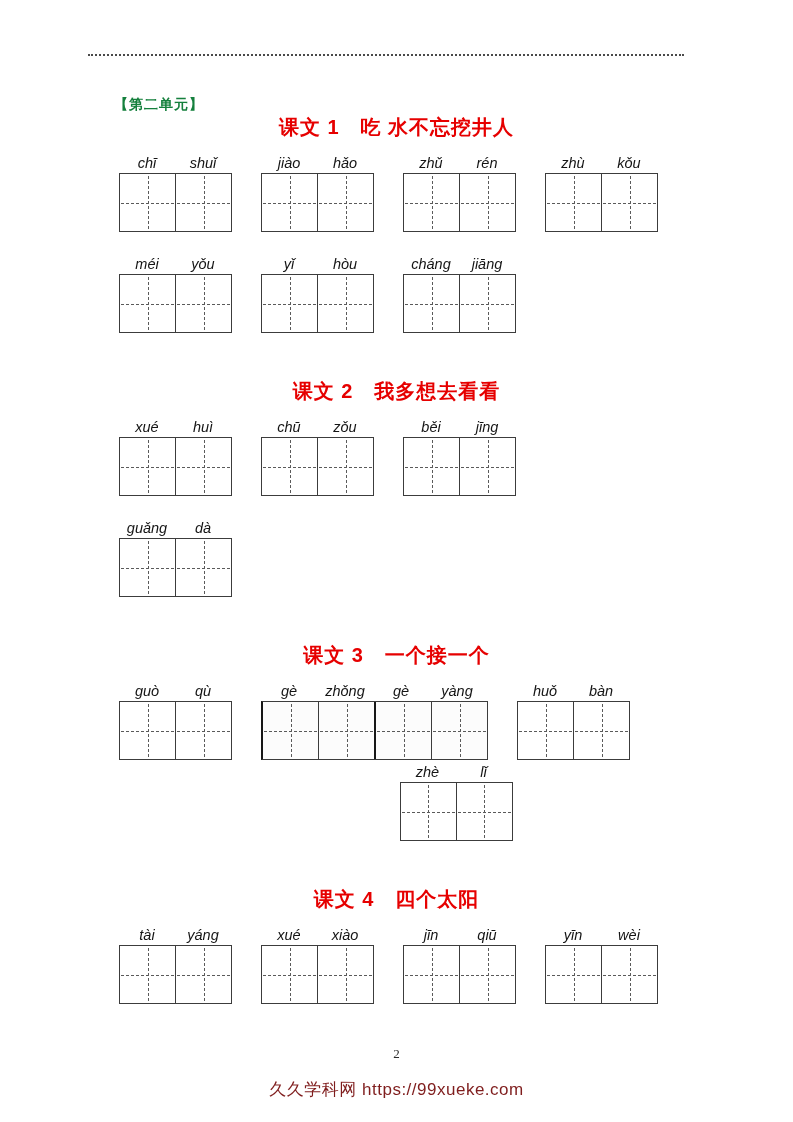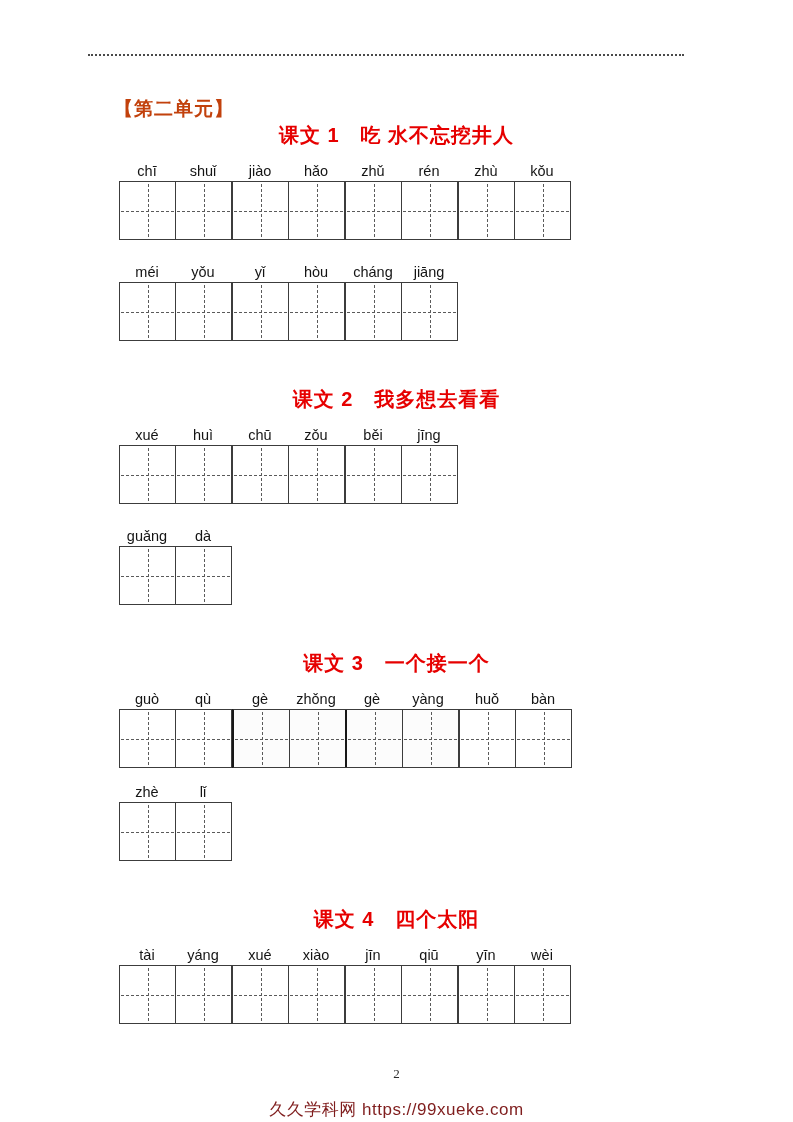--- a/index.html
+++ b/index.html
@@ -8,34 +8,34 @@
     font-family:"Liberation Sans","DejaVu Sans",sans-serif;
     color:#1a1a1a;position:relative;overflow:hidden;
   }
   .page{width:793px;height:1122px;box-sizing:border-box;padding-top:54px;}
   .dotted-rule{
     margin-left:88px;width:596px;height:0;
     border-top:2px dotted #4a4a4a;
   }
   .unit-title{
     margin:40px 0 0 114px;
-    font-size:19px;font-weight:bold;color:#c2410c;
+    font-size:14px;font-weight:bold;color:#15803d;
     letter-spacing:1px;
   }
   .section-title{
     margin-top:45px;
     text-align:center;
     font-size:20px;font-weight:bold;color:#e60000;
     letter-spacing:1px;
   }
   .section-title.first{margin-top:0;}
   .row{
-    margin-left:119px;display:flex;align-items:flex-end;
-  }
-  .row.tight{margin-top:16px;}
+    margin-left:119px;display:flex;gap:29px;align-items:flex-end;font-style:italic;
+  }
+  .row.tight{margin-top:4px;justify-content:center;}
   .group{display:inline-block;}
   .pinyin-row{display:flex;margin-bottom:2px;}
   .pinyin-row span{
     display:inline-block;width:56px;text-align:center;
     font-size:14.5px;color:#141414;white-space:nowrap;
   }
   .boxes{
     display:flex;border:1.5px solid #3c3c3c;background:#ffffff;
   }
   .cell{

